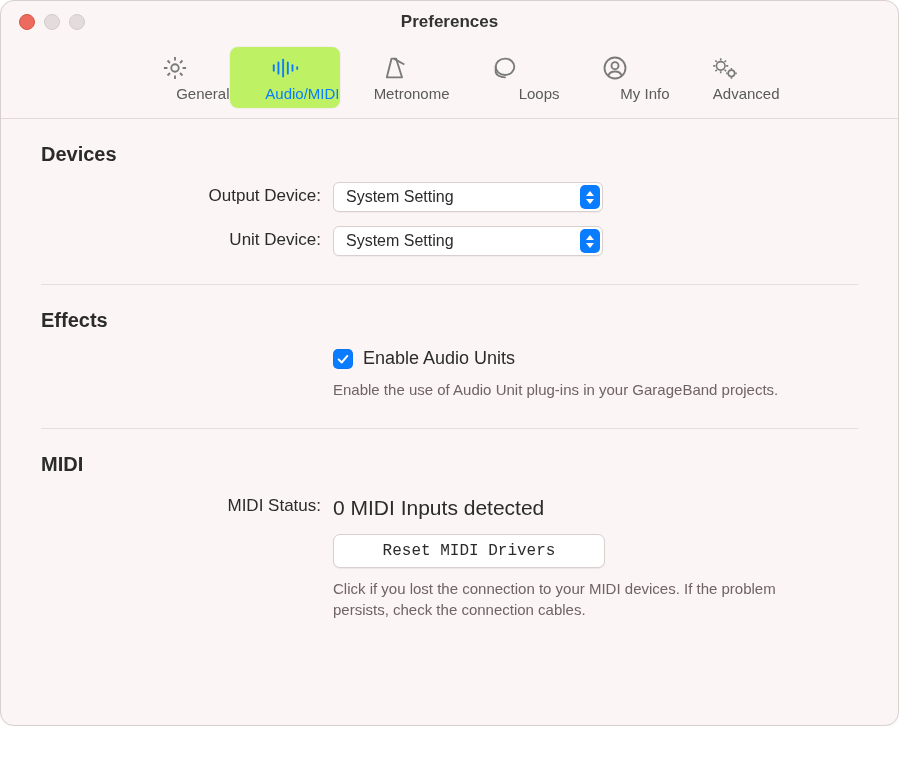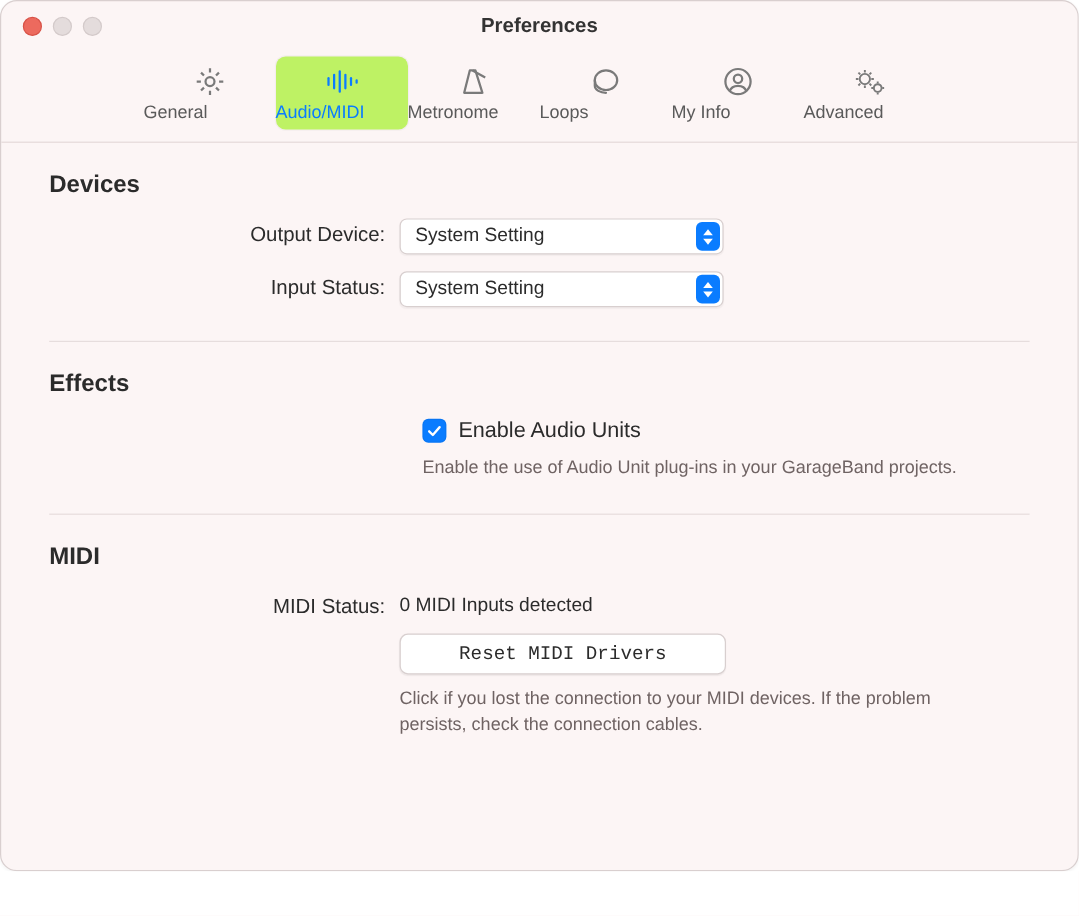--- a/index.html
+++ b/index.html
@@ -47,21 +47,21 @@
     pointer-events: none;
   }
   .toolbar {
     display: flex;
     justify-content: center;
     padding: 4px 0 10px 0;
     border-bottom: 1px solid #e4d9d9;
   }
   .tool-item {
     width: 110px;
-    text-align: left;
+    text-align: right;
     padding: 6px 0 6px 0;
     border-radius: 8px;
     cursor: default;
     color: #6f6f6f;
   }
   .tool-item.selected {
     background: #bef264;
     color: #0a7cff;
     box-shadow: 0 0 0 1px rgba(0,0,0,0.03);
   }
@@ -171,21 +171,21 @@
     color: #2b2b2b;
   }
   .helptext {
     font-size: 15px;
     color: #6f6363;
     margin-top: 10px;
     line-height: 1.4;
     max-width: 480px;
   }
   .status-text {
-    font-size: 16px;
+    font-size: 21px;
     color: #2b2b2b;
     padding-top: 4px;
   }
   .pushbutton {
     display: inline-flex;
     align-items: center;
     justify-content: center;
     width: 270px;
     height: 32px;
     background: #ffffff;
@@ -293,36 +293,36 @@
         <div class="labelcol">Output Device:</div>
         <div class="valcol">
           <div class="popup">
             <span>System Setting</span>
             <div class="stepper"></div>
           </div>
         </div>
       </div>
 
       <div class="row" style="margin-bottom:0;">
-        <div class="labelcol">Input Status:</div>
+        <div class="labelcol">Unit Device:</div>
         <div class="valcol">
           <div class="popup">
             <span>System Setting</span>
             <div class="stepper"></div>
           </div>
         </div>
       </div>
     </div>
 
     <div class="divider"></div>
 
     <div class="section">
       <div class="sect-title">Effects</div>
 
-      <div class="row" style="margin-bottom:0;gap:19px;">
+      <div class="row" style="margin-bottom:0;">
         <div class="labelcol"></div>
         <div class="valcol">
           <div class="checkbox-row">
             <div class="checkbox">
               <svg viewBox="0 0 16 16">
                 <path d="M3 8.5 6.5 12 13 4.5" fill="none" stroke="#fff" stroke-width="2.2" stroke-linecap="round" stroke-linejoin="round"></path>
               </svg>
             </div>
             <div class="cb-label">Enable Audio Units</div>
           </div>

